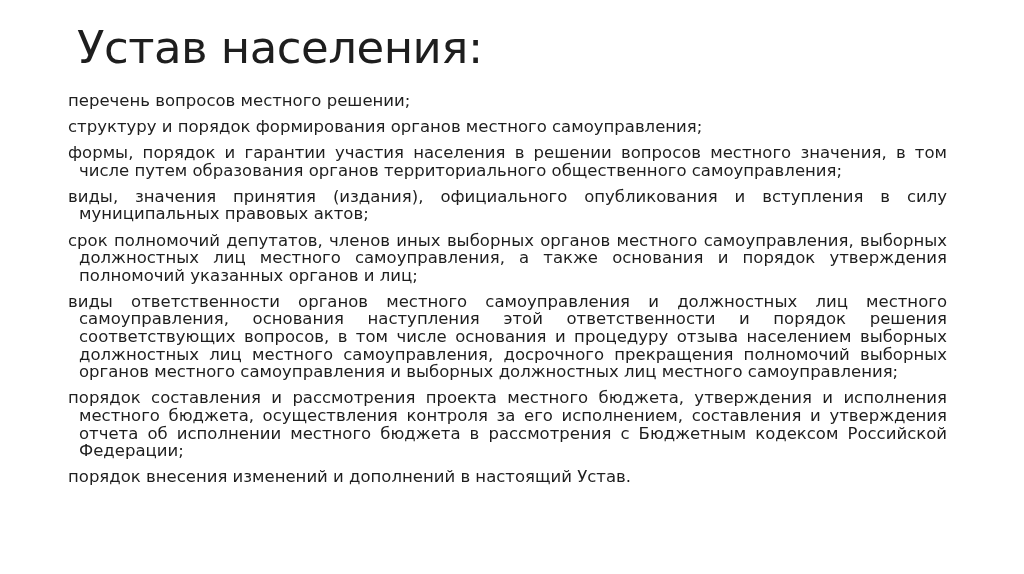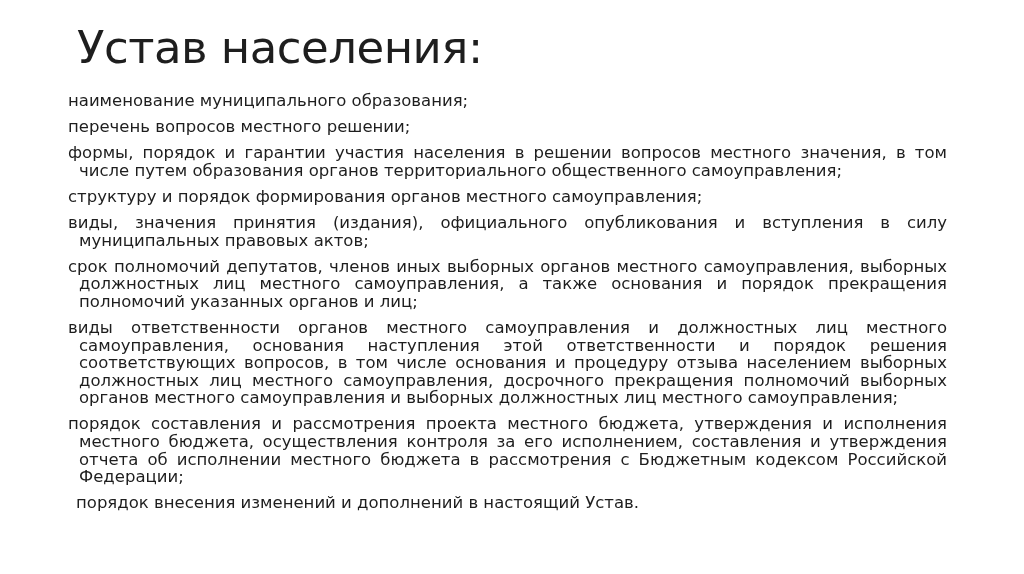--- a/index.html
+++ b/index.html
@@ -38,33 +38,31 @@
   .slide-body p {
     margin: 0 0 8.5px 0;
     padding: 0;
     font-size: 16.5px;
     line-height: 17.6px;
     text-align: justify;
     text-indent: -11px; 
   }
   .slide-body p:last-child {
     margin-bottom: 0;
-    padding-left: 8px;
   }
 </style>
 </head>
 <body>
 
 <div class="slide">
   <h1 class="slide-title">Устав населения:</h1>
 
   <div class="slide-body">
-    <p>наименование муниципального образования;</p>
     <p>перечень вопросов местного решении;</p>
+    <p>структуру и порядок формирования органов местного самоуправления;</p>
     <p>формы, порядок и гарантии участия населения в решении вопросов местного значения, в том числе путем образования органов территориального общественного самоуправления;</p>
-    <p>структуру и порядок формирования органов местного самоуправления;</p>
     <p>виды, значения принятия (издания), официального опубликования и вступления в силу муниципальных правовых актов;</p>
-    <p>срок полномочий депутатов, членов иных выборных органов местного самоуправления, выборных должностных лиц местного самоуправления, а также основания и порядок прекращения полномочий указанных органов и лиц;</p>
+    <p>срок полномочий депутатов, членов иных выборных органов местного самоуправления, выборных должностных лиц местного самоуправления, а также основания и порядок утверждения полномочий указанных органов и лиц;</p>
     <p>виды ответственности органов местного самоуправления и должностных лиц местного самоуправления, основания наступления этой ответственности и порядок решения соответствующих вопросов, в том числе основания и процедуру отзыва населением выборных должностных лиц местного самоуправления, досрочного прекращения полномочий выборных органов местного самоуправления и выборных должностных лиц местного самоуправления;</p>
     <p>порядок составления и рассмотрения проекта местного бюджета, утверждения и исполнения местного бюджета, осуществления контроля за его исполнением, составления и утверждения отчета об исполнении местного бюджета в рассмотрения с Бюджетным кодексом Российской Федерации;</p>
     <p>порядок внесения изменений и дополнений в настоящий Устав.</p>
   </div>
 </div>
 
 </body></html>

